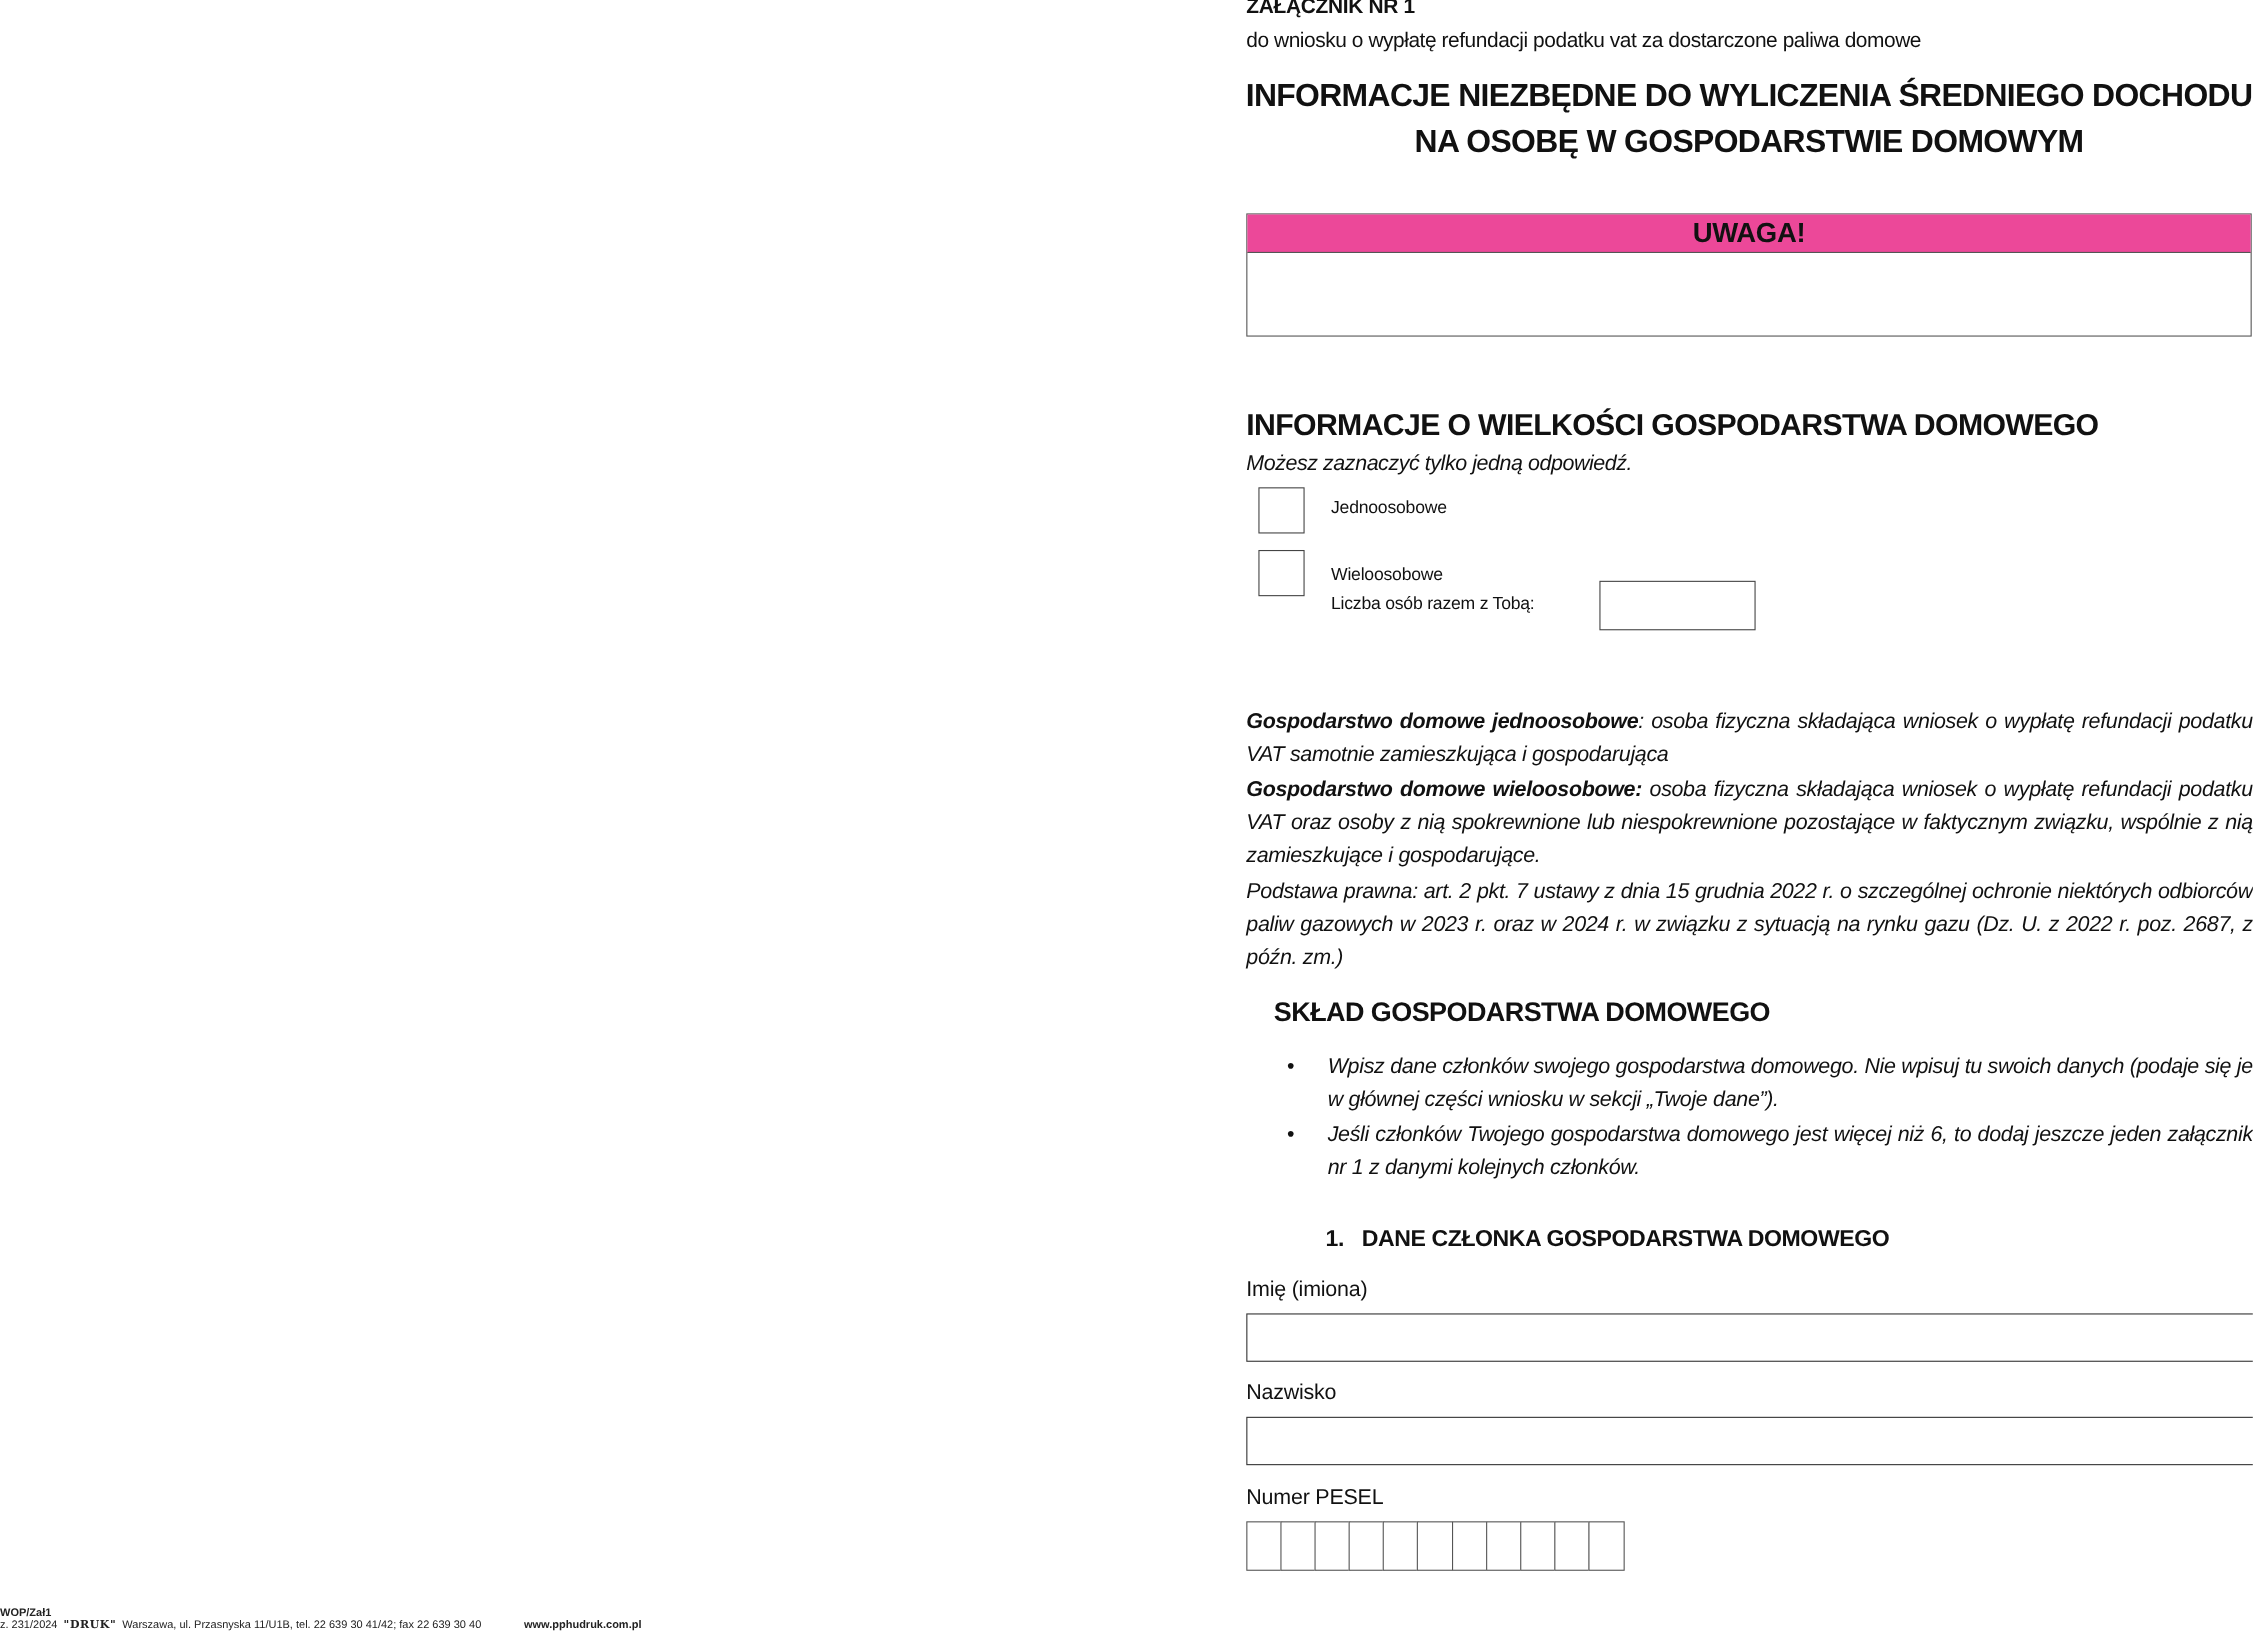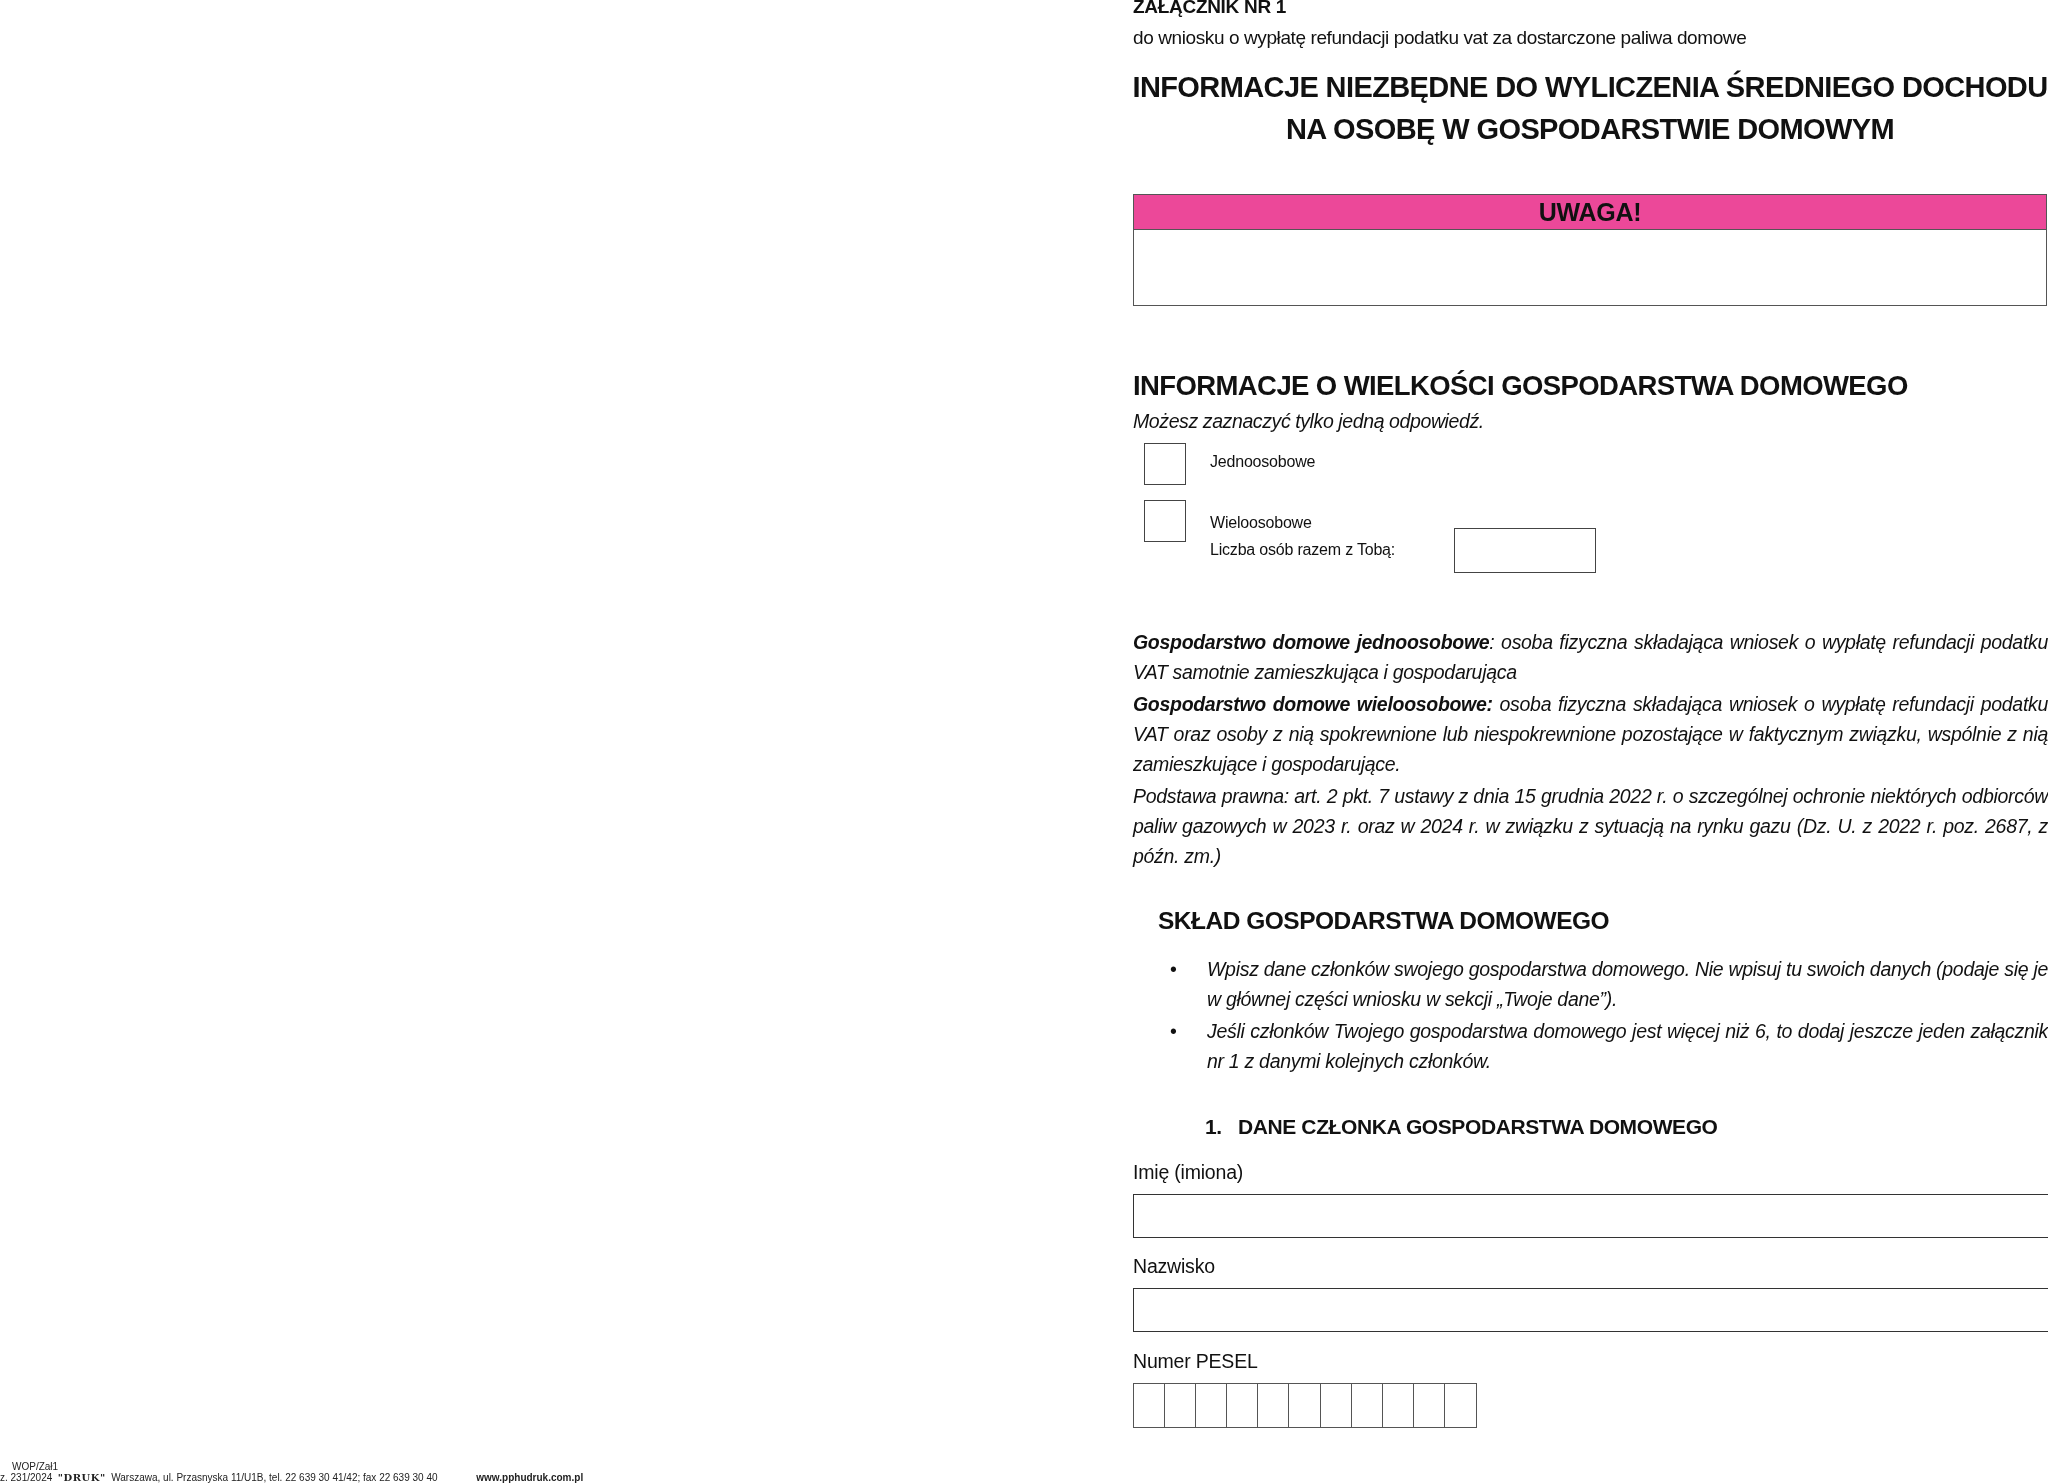--- a/index.html
+++ b/index.html
@@ -28,21 +28,21 @@
     padding: 4px 8px 0 10px; font-size: 19.5px; line-height: 31px; letter-spacing: -0.35px;
   }
   .sec-title { left: 1133px; top: 370px; font-size: 27.5px; font-weight: bold; letter-spacing: -0.6px; }
   .hint { left: 1133px; top: 410px; font-size: 19.5px; font-style: italic; letter-spacing: -0.4px; }
   .cb {
     width: 42px; height: 42px; border: 1.5px solid #444; box-sizing: border-box; background: #fff; cursor: pointer;
   }
   .opt-label { font-size: 16px; letter-spacing: -0.2px; }
   .count-box { left: 1454px; top: 528px; width: 142px; height: 45px; border: 1.5px solid #444; box-sizing: border-box; }
   .defs {
-    left: 1133px; top: 627px; width: 915px; font-size: 19.5px; font-style: italic;
+    left: 1133px; top: 641px; width: 915px; font-size: 19.5px; font-style: italic;
     line-height: 30px; text-align: justify; letter-spacing: -0.3px;
   }
   .defs p { margin: 0 0 0 0; }
   .defs p + p { margin-top: 2px; }
   .defs b { font-weight: bold; }
   .sec2-title { left: 1133px; top: 907px; font-size: 24.5px; font-weight: bold; letter-spacing: -0.5px; margin-left: 25px; }
   .bullets {
     left: 1160px; top: 954px; width: 888px; margin: 0; padding: 0; list-style: none;
     font-size: 19.5px; font-style: italic; line-height: 30px; letter-spacing: -0.3px; text-align: justify;
   }
@@ -52,21 +52,21 @@
   .field-label { font-size: 19.5px; letter-spacing: -0.2px; }
   .text-field {
     left: 1133px; width: 930px; height: 44px; border: 1.5px solid #333; box-sizing: border-box; background: #fff;
   }
   .pesel { left: 1133px; top: 1383px; display: flex; }
   .pesel-cell {
     width: 32.6px; height: 45px; border: 1.5px solid #555; box-sizing: border-box; margin-left: -1.5px; background: #fff;
   }
   .pesel-cell:first-child { margin-left: 0; }
   .footer { left: 0; top: 1461px; font-size: 10px; line-height: 11px; color: #222; }
-  .footer .code { font-weight: normal; padding-left: 12px; }
+  .footer .code { font-weight: bold; }
   .footer .druk { font-family: "DejaVu Serif", serif; font-weight: bold; letter-spacing: 0.5px; }
   .footer .web { font-weight: bold; margin-left: 36px; }
 </style>
 </head>
 <body>
 
 <div class="abs attach-title narrow">ZAŁĄCZNIK NR 1</div>
 <div class="abs attach-sub narrow">do wniosku o wypłatę refundacji podatku vat za dostarczone paliwa domowe</div>
 <div class="abs main-title narrow">
   <div>INFORMACJE NIEZBĘDNE DO WYLICZENIA ŚREDNIEGO DOCHODU</div>

